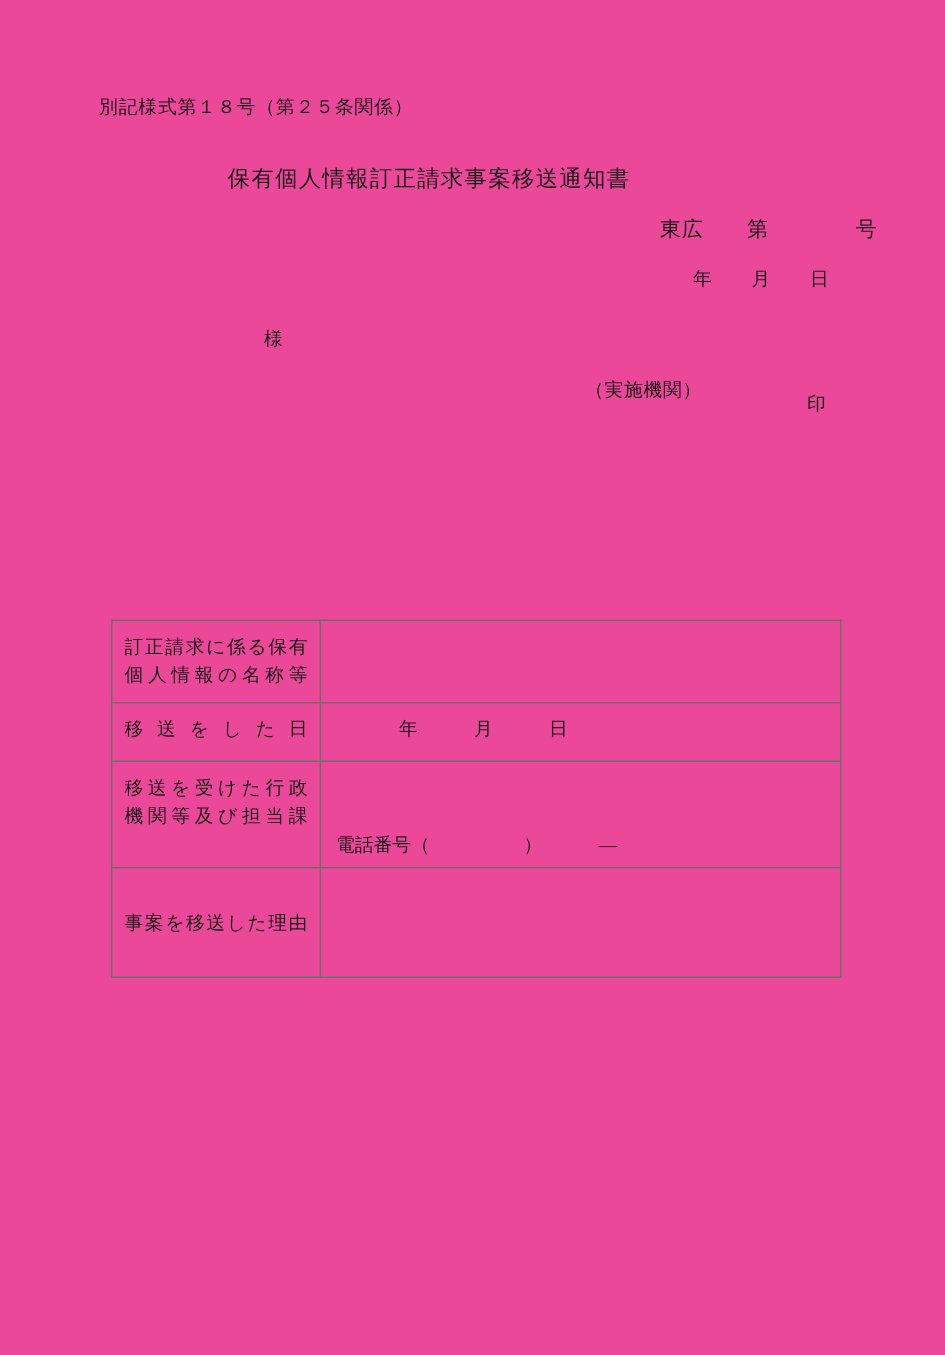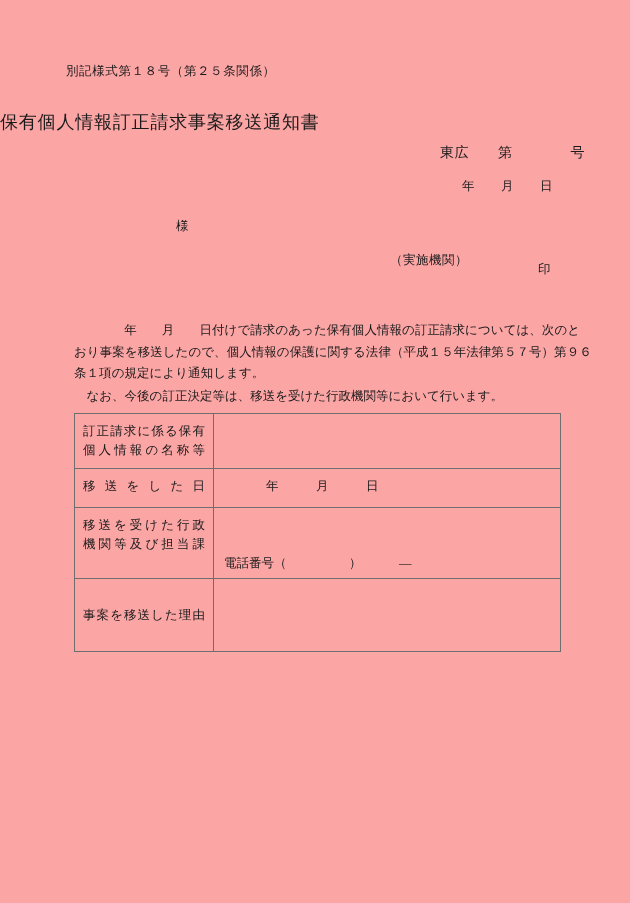--- a/index.html
+++ b/index.html
@@ -8,38 +8,39 @@
     background: #ffffff;
   }
   body {
     font-family: "DejaVu Serif", "Liberation Serif", serif;
     color: #1a1a1a;
   }
   .page {
     position: relative;
     width: 630px;
     height: 903px;
-    background: #fca5a5;
+    background: #ec4899;
     overflow: hidden;
   }
 
   
   .abs { position: absolute; white-space: pre; }
   .jp { font-family: "DejaVu Serif", "Liberation Serif", serif; }
 
   .form-no {
     left: 66px; top: 63px;
     font-size: 12.5px;
     letter-spacing: 0.6px;
   }
 
   .doc-title {
     left: 0; top: 110px;
     width: 572px;
-    font-size: 18px;
+    text-align: center;
+    font-size: 15px;
     letter-spacing: 0.8px;
     white-space: pre;
   }
 
   .doc-number {
     left: 440px; top: 144px;
     font-size: 14px;
     letter-spacing: 0.5px;
   }
   .doc-date {
@@ -144,26 +145,20 @@
   <div class="abs jp doc-number">東広　　第　　　　号</div>
 
   <div class="abs jp doc-date">年　　月　　日</div>
 
   <div class="abs jp addressee">様</div>
 
   <div class="abs jp agency">（実施機関）</div>
 
   <div class="abs jp seal">印</div>
 
-  <div class="body-block">
-    <div class="body-line l1">　　　　年　　月　　日付けで請求のあった保有個人情報の訂正請求については、次のと</div>
-    <div class="body-line">おり事案を移送したので、個人情報の保護に関する法律（平成１５年法律第５７号）第９６</div>
-    <div class="body-line">条１項の規定により通知します。</div>
-    <div class="body-note">　なお、今後の訂正決定等は、移送を受けた行政機関等において行います。</div>
-  </div>
 
   <table class="form-table">
     <tbody>
       <tr class="r1">
         <td class="lbl-cell">
           <div class="lbl-inner">
             <span class="lbl-line spread"><span>訂</span><span>正</span><span>請</span><span>求</span><span>に</span><span>係</span><span>る</span><span>保</span><span>有</span></span>
             <span class="lbl-line spread"><span>個</span><span>人</span><span>情</span><span>報</span><span>の</span><span>名</span><span>称</span><span>等</span></span>
           </div>
         </td>

